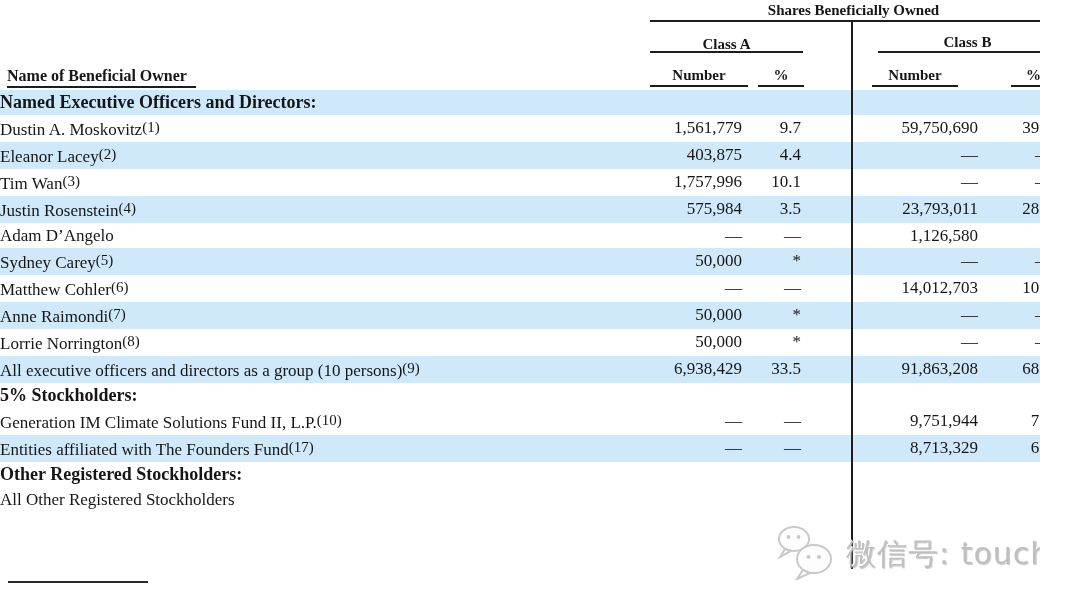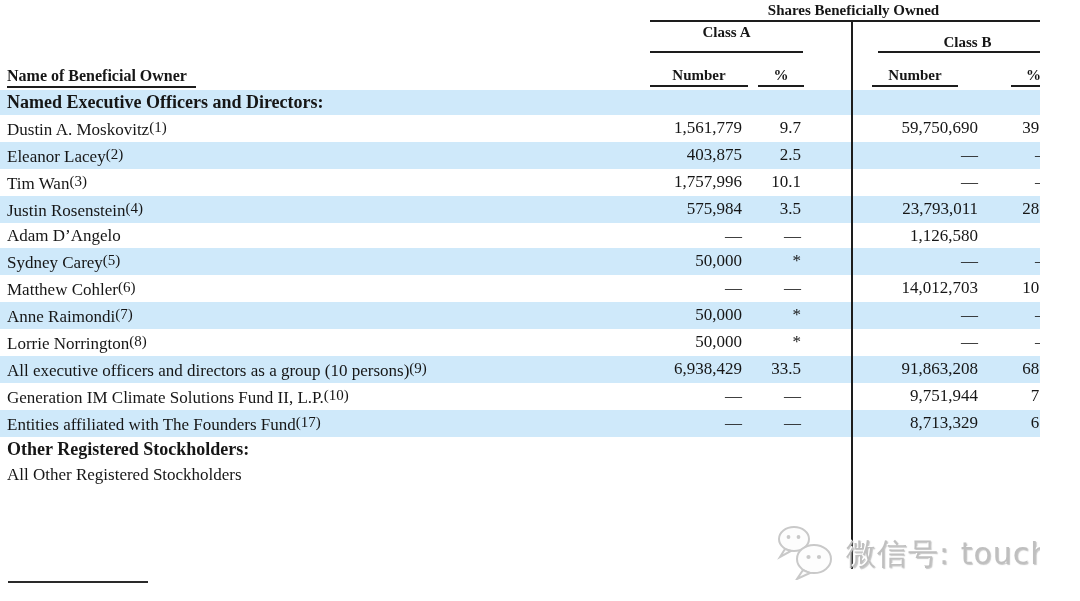--- a/index.html
+++ b/index.html
@@ -45,21 +45,21 @@
     border-collapse: collapse;
     table-layout: fixed;
   }
   table.tbl td {
     font-size: 17px;
     line-height: 25px;
     vertical-align: top;
     white-space: nowrap;
   }
   tr.shade td { background: #cfe9fa; }
-  td.name { padding-left: 7px; }
+  td.name { }
   td.num { text-align: right; }
   tr.section td.name { font-weight: bold; font-size: 18px; line-height: 25px; }
   .line2 { padding-left: 30px; }
   .fn { font-size: 15px; vertical-align: 3px; }
   .foot-line {
     position: absolute;
     left: 8px;
     top: 581px;
     width: 140px;
     height: 2px;
@@ -83,21 +83,21 @@
   }
 </style>
 </head>
 <body>
 
 <div class="page">
 
   <div class="hdr-label" style="left:650px; top:2px; width:407px;">Shares Beneficially Owned</div>
   <div class="hline" style="left:650px; top:20px; width:407px;"></div>
 
-  <div class="hdr-label" style="left:650px; top:24px; width:153px;">Class A</div>
+  <div class="hdr-label" style="left:650px; top:36px; width:153px;">Class A</div>
   <div class="hline" style="left:650px; top:51px; width:153px;"></div>
 
   <div class="hdr-label" style="left:878px; top:34px; width:179px;">Class B</div>
   <div class="hline" style="left:878px; top:51px; width:179px;"></div>
 
   <div class="hdr-label" style="left:650px; top:67px; width:98px;">Number</div>
   <div class="hline" style="left:650px; top:85px; width:98px;"></div>
 
   <div class="hdr-label" style="left:758px; top:67px; width:46px;">%</div>
   <div class="hline" style="left:758px; top:85px; width:46px;"></div>
@@ -142,21 +142,21 @@
       <td></td>
       <td class="num">59,750,690</td>
       <td class="num">39.3</td>
       <td></td>
     </tr>
         <tr class="shade">
       <td class="name">
         <div>Eleanor Lacey<span class="fn">(2)</span></div>
       </td>
       <td class="num">403,875</td>
-      <td class="num">2.5</td>
+      <td class="num">4.4</td>
       <td></td>
       <td class="num">—</td>
       <td class="num">—</td>
       <td></td>
     </tr>
         <tr>
       <td class="name">
         <div>Tim Wan<span class="fn">(3)</span></div>
       </td>
       <td class="num">1,757,996</td>
@@ -234,20 +234,31 @@
     </tr>
         <tr class="shade">
       <td class="name">
         <div>All executive officers and directors as a group (10 persons)<span class="fn">(9)</span></div>
       </td>
       <td class="num">6,938,429</td>
       <td class="num">33.5</td>
       <td></td>
       <td class="num">91,863,208</td>
       <td class="num">68.2</td>
+      <td></td>
+    </tr>
+        <tr class="section">
+      <td class="name">
+        <div>5% Stockholders:</div>
+      </td>
+      <td class="num"></td>
+      <td class="num"></td>
+      <td></td>
+      <td class="num"></td>
+      <td class="num"></td>
       <td></td>
     </tr>
         <tr>
       <td class="name">
         <div>Generation IM Climate Solutions Fund II, L.P.<span class="fn">(10)</span></div>
       </td>
       <td class="num">—</td>
       <td class="num">—</td>
       <td></td>
       <td class="num">9,751,944</td>

